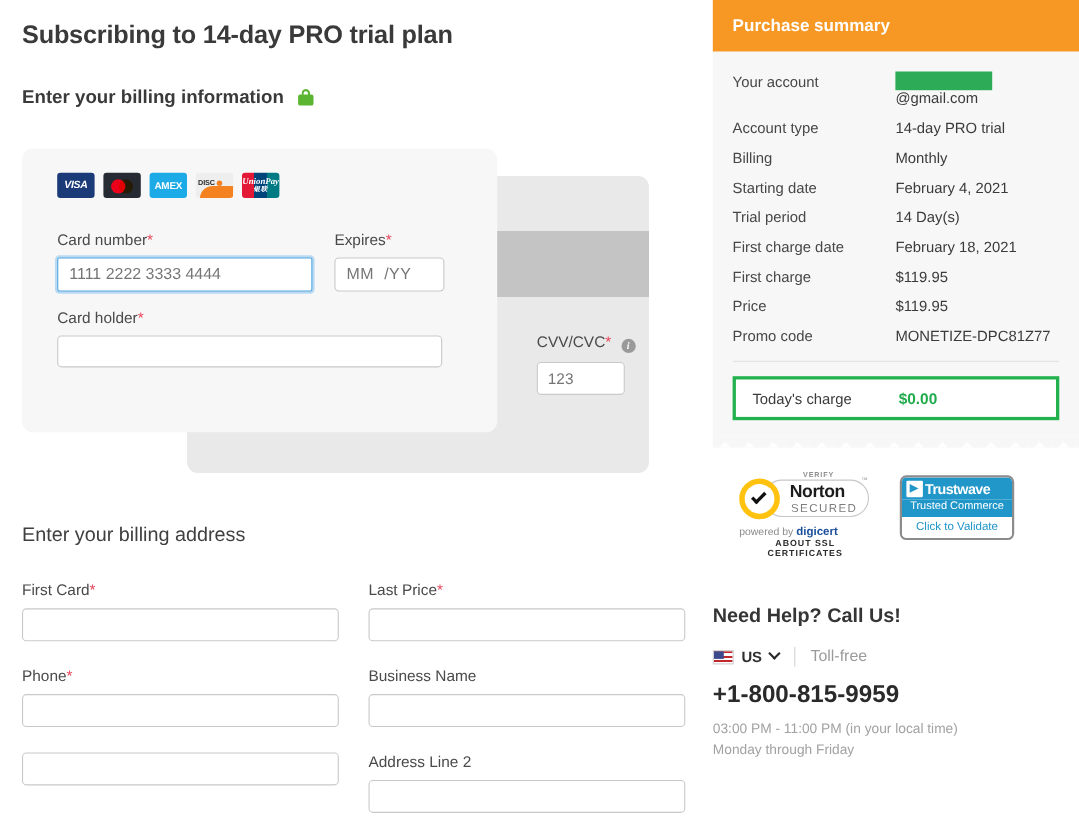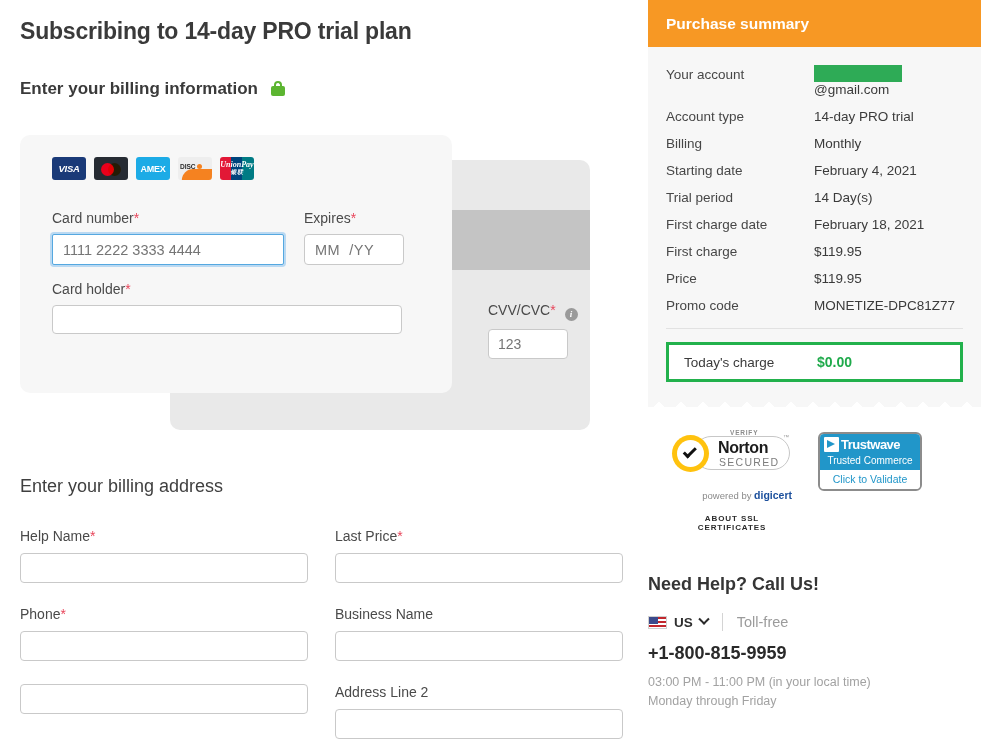--- a/index.html
+++ b/index.html
@@ -217,25 +217,25 @@
   .norton-name {
     position: absolute; left: 46px; top: 10px;
     font-size: 16px; font-weight: bold; color: #1c1c1c; letter-spacing: -0.4px;
   }
   .norton-secured {
     position: absolute; left: 47px; top: 27px;
     font-size: 10.5px; color: #7d7d7d; letter-spacing: 1.3px;
   }
   .norton-tm { position: absolute; right: 1px; top: 5px; font-size: 6px; color: #9a9a9a; }
   .powered {
-    text-align: right; font-size: 9.5px; color: #8a8a8a; margin-top: 12px;
+    text-align: left; font-size: 9.5px; color: #8a8a8a; margin-top: 0;
   }
   .powered b { color: #1b4f9c; font-size: 10.5px; }
   .about-ssl {
-    margin-top: 13px; font-size: 8px; font-weight: bold;
+    font-size: 8px; font-weight: bold;
     letter-spacing: 0.9px; color: #2b2b2b; text-align: center;
   }
 
   .tw-badge {
     width: 104px; border: 2px solid #8c8c8c; border-radius: 6px;
     background: #fff; overflow: hidden; margin-top: 3px;
   }
   .tw-top {
     background: #2196c9; color: #fff; padding: 3px 5px 2px 4px;
     display: flex; align-items: center; gap: 2px;
@@ -273,21 +273,21 @@
   .flag .canton {
     position: absolute; left: 0; top: 0; width: 8.5px; height: 7px; background: #3b4a8c;
   }
   .cc-code { font-size: 13.5px; font-weight: bold; color: #2f2f2f; }
   .chev {
     width: 8px; height: 8px; border-right: 2px solid #2a2a2a; border-bottom: 2px solid #2a2a2a;
     transform: rotate(45deg) translate(-2px,-2px);
   }
   .vsep { width: 1px; height: 18px; background: #d4d4d4; margin: 0 7px; }
   .toll-free { font-size: 14.5px; color: #9b9b9b; }
-  .phone-num { font-size: 18px; font-weight: bold; color: #2a2a2a; margin-top: 12px; }
+  .phone-num { font-size: 22px; font-weight: bold; color: #2a2a2a; margin-top: 12px; }
   .hours { font-size: 12.5px; color: #a2a2a2; margin-top: 9px; line-height: 1.55; }
 </style>
 </head>
 <body>
 
 <div class="page">
 
   <div class="left-col">
 
     <div class="page-title">Subscribing to 14-day PRO trial plan</div>
@@ -354,21 +354,21 @@
         </label>
         <input class="inp inp-holder" type="text" placeholder="" style="">
       </div>
     </div>
 
     <div class="section-head billing-addr">Enter your billing address</div>
 
     <div class="addr-grid">
       <div class="addr-cell">
         <label class="fld-label">
-          <span>Help Name</span><span class="req">*</span>
+          <span>First Card</span><span class="req">*</span>
         </label>
         <input class="inp addr-inp" type="text" style="">
       </div>
       <div class="addr-cell">
         <label class="fld-label">
           <span>Last Price</span><span class="req">*</span>
         </label>
         <input class="inp addr-inp" type="text" style="">
       </div>
       <div class="addr-cell">

